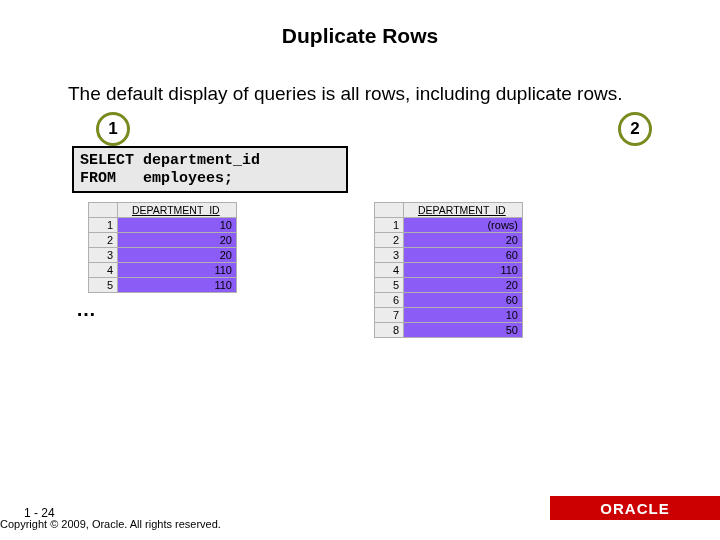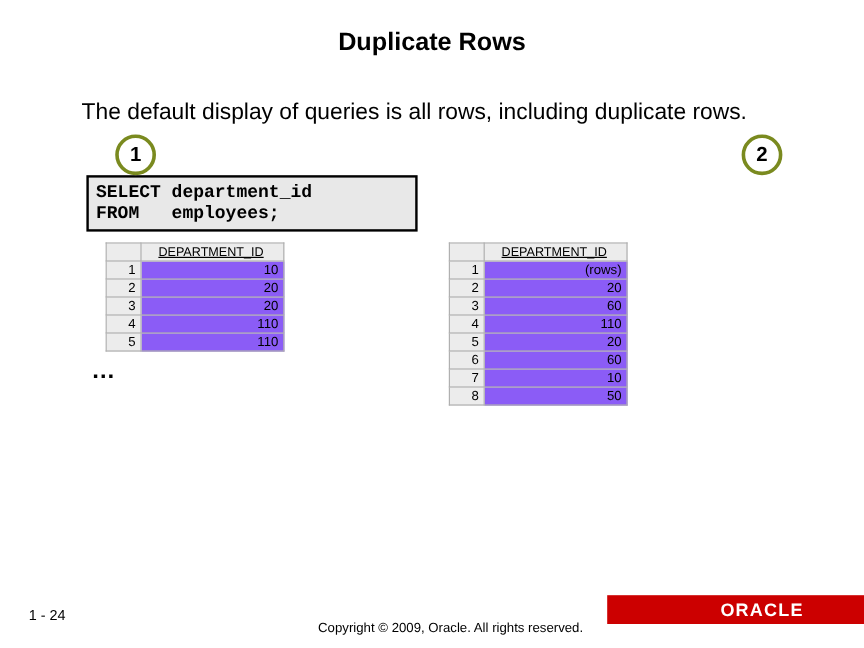--- a/index.html
+++ b/index.html
@@ -100,43 +100,40 @@
   .red-strip {
     position: absolute;
     right: 0;
     top: 0;
     width: 170px;
     height: 24px;
     background: #c00;
     display: flex;
     align-items: center;
     justify-content: center;
-    padding-left: 44px;
   }
   .oracle-logo {
     color: #fff;
     font-family: Arial, sans-serif;
     font-weight: bold;
     font-size: 15px;
     letter-spacing: 1px;
   }
   .page-num {
     position: absolute;
     left: 24px;
     bottom: 20px;
     font-size: 12px;
   }
   .copyright {
     position: absolute;
     left: 0;
     right: 0;
     bottom: 10px;
-    text-align: center;
     font-size: 11px;
-    margin-left: 31px;
   }
 </style>
 </head>
 <body>
 
 <div class="slide-title">Duplicate Rows</div>
 
 <div class="body-text">The default display of queries is all rows, including duplicate rows.</div>
 
 <div class="content-area">

